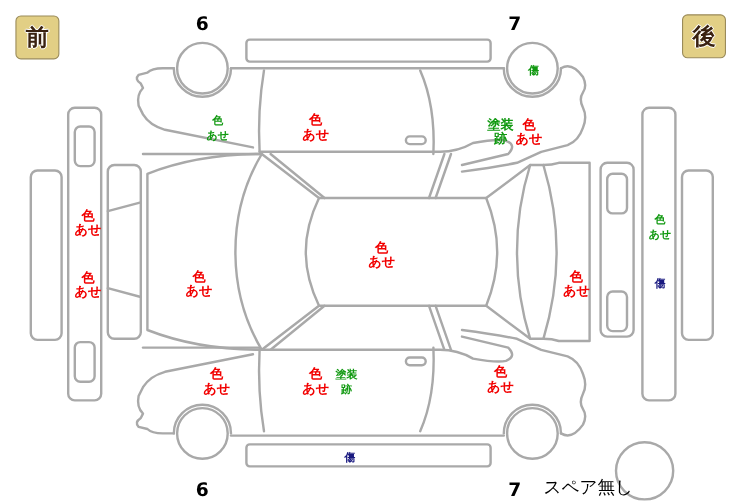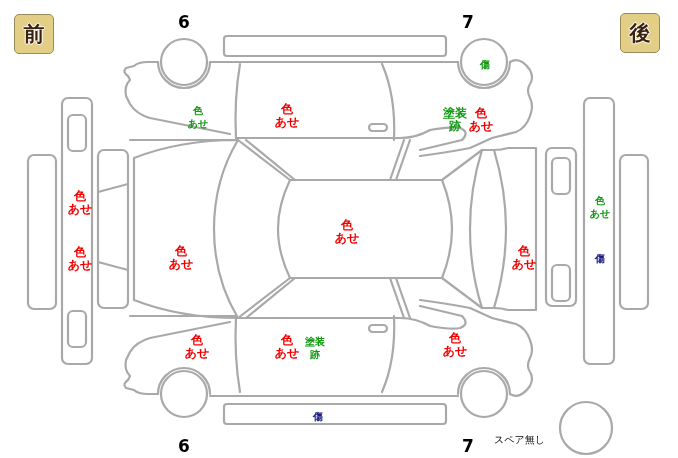--- a/index.html
+++ b/index.html
@@ -6,21 +6,21 @@
     body { width: 678px; height: 458px; position: relative; overflow: hidden; font-family: "DejaVu Sans", "Liberation Sans", sans-serif; }
     #stage { position: absolute; left: 0; top: 0; width: 678px; height: 458px; }
     svg.car { position: absolute; left: 0; top: 0; }
     .badge { position: absolute; width: 40px; height: 40px; background: #e2cf85; border: 1px solid #9a8b5a; border-radius: 5px; box-sizing: border-box; display: flex; align-items: center; justify-content: center; font-weight: bold; font-size: 21px; color: #3a2210; text-shadow: 1px 0 0 #fff, -1px 0 0 #fff, 0 1px 0 #fff, 0 -1px 0 #fff; }
     .num { position: absolute; font-weight: bold; font-size: 17px; color: #000; }
     .lbl { position: absolute; text-align: center; font-size: 12px; line-height: 13px; font-weight: bold; white-space: nowrap; transform: translateX(-50%); }
     .red { color: #f20000; }
     .green { color: #119911; }
     .navy { color: #1a1a80; font-size: 10px; }
     .small-green { font-size: 10px; }
-    .note { position: absolute; font-size: 10px; color: #000; }
+    .note { position: absolute; font-size: 16px; color: #000; }
   </style>
 </head>
 <body>
 
 <div id="stage">
 
   <svg class="car" width="678" height="458" viewBox="0 0 678 458" fill="none" stroke="#a9a9a9" stroke-width="2.2" stroke-linejoin="round" stroke-linecap="round">
 
     <rect x="224" y="36" width="222" height="20" rx="3"></rect>
 

